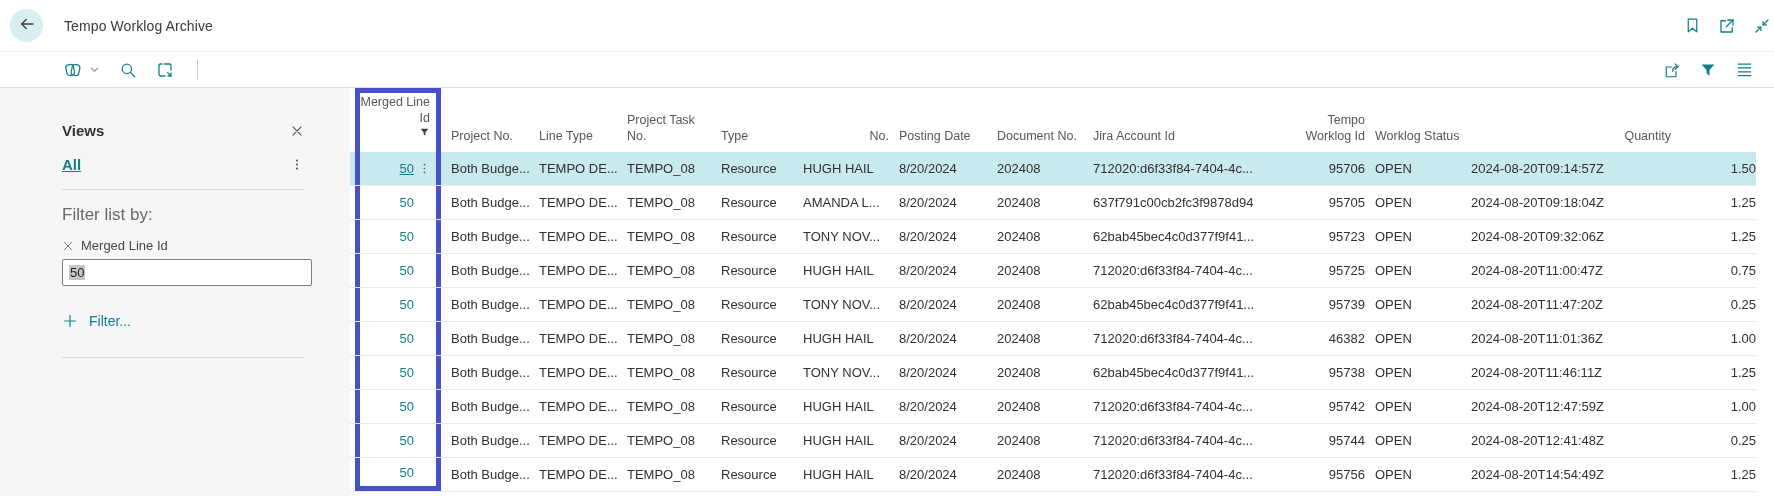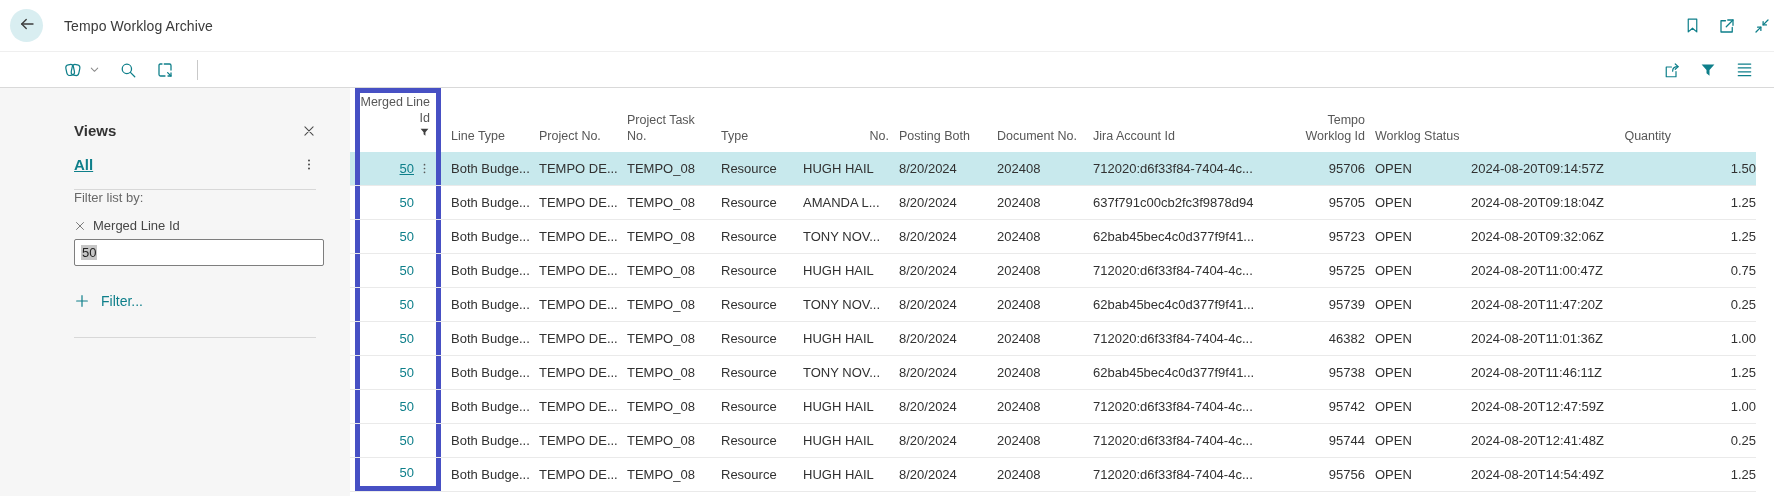--- a/index.html
+++ b/index.html
@@ -28,27 +28,27 @@
   .toolbar { height:36px; flex:0 0 36px; display:flex; align-items:center;
     background:#fff; padding:0 20px 0 64px; border-bottom:1px solid #d9d9d9; }
   .tb-left { display:flex; align-items:center; gap:19px; }
   .tb-sep { width:1px; height:20px; background:#c9c9c9; margin-left:4px; }
   .tb-right { margin-left:auto; display:flex; align-items:center; gap:18px; }
 
   
   .content { flex:1 1 auto; position:relative; background:var(--bg); overflow:hidden; }
 
   
-  .views-panel { position:absolute; left:52px; top:0; width:272px; padding:34px 8px 0 22px; }
+  .views-panel { position:absolute; left:40px; top:0; width:272px; padding:34px 8px 0 22px; }
   .views-head { display:flex; align-items:center; justify-content:space-between; }
   .views-title { font-size:15px; font-weight:700; color:#333; }
   .view-row { display:flex; align-items:center; justify-content:space-between; margin-top:17px; }
   .view-all { font-size:15px; font-weight:700; color:var(--accent); text-decoration:underline; cursor:pointer; }
   .panel-hr { border:none; border-top:1px solid #d8d8d8; margin-top:16px; }
-  .filter-by { font-size:13px; color:#686868; }
+  .filter-by { margin-top:15px; font-size:17px; color:#686868; }
   .filter-chip { margin-top:13px; display:flex; align-items:center; gap:7px; font-size:13px; color:#474747; }
   .filter-input { margin-top:6px; width:250px; height:27px; background:#fff;
     border:1px solid #7e7e7e; border-radius:2px; display:flex; align-items:center;
     padding:0 6px; font-size:13px; color:#222; cursor:text; }
   .filter-input .sel { background:#c6c6c6; padding:0 1px; }
   .add-filter { margin-top:27px; display:flex; gap:11px;
     color:var(--accent); font-size:14px; cursor:pointer; background:none; border:none; }
   .panel-hr2 { border:none; border-top:1px solid #d8d8d8; margin-top:25px; }
 
   
@@ -226,37 +226,37 @@
     </aside>
 
     <section class="table-panel">
       <div class="ghead" id="gridHeader">
           <div class="hc c0 ar">
             <span>Merged Line Id</span>
             <span><svg class="funnel" width="11" height="11" viewBox="0 0 24 24" fill="#3f3f3f">
                 <path d="M3.5 4 h17 l-6.5 7.5 v7.5 l-4 -3.2 v-4.3 z"></path>
               </svg></span>
           </div>
+          <div class="hc c2">
+            <span>Project No.</span>
+          </div>
           <div class="hc c1">
             <span>Line Type</span>
           </div>
-          <div class="hc c2">
-            <span>Project No.</span>
-          </div>
           <div class="hc c3">
             <span>Project Task No.</span>
           </div>
           <div class="hc c4">
             <span>Type</span>
           </div>
           <div class="hc c5 ar">
             <span>No.</span>
           </div>
           <div class="hc c6">
-            <span>Posting Both</span>
+            <span>Posting Date</span>
           </div>
           <div class="hc c7">
             <span>Document No.</span>
           </div>
           <div class="hc c8">
             <span>Jira Account Id</span>
           </div>
           <div class="hc c9 ar">
             <span>Tempo Worklog Id</span>
           </div>

